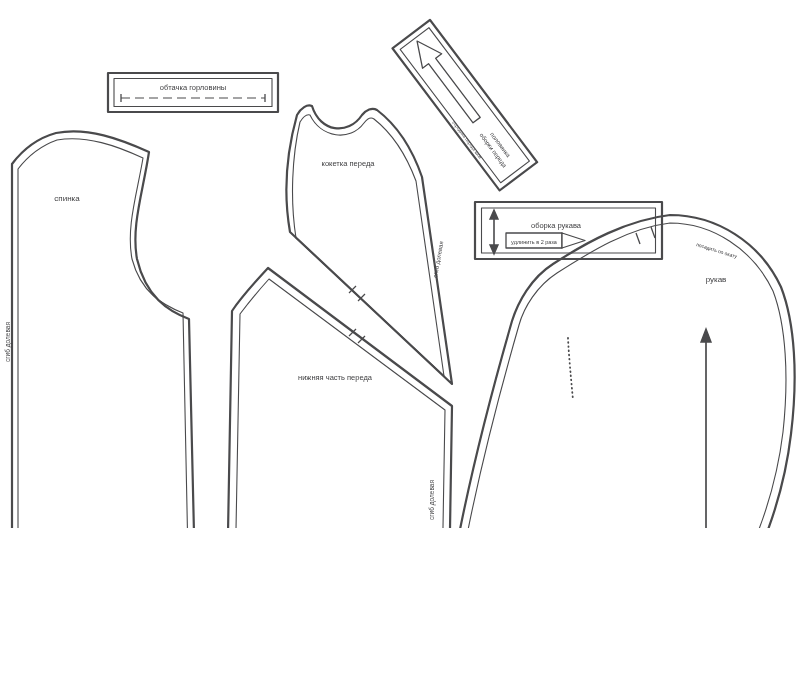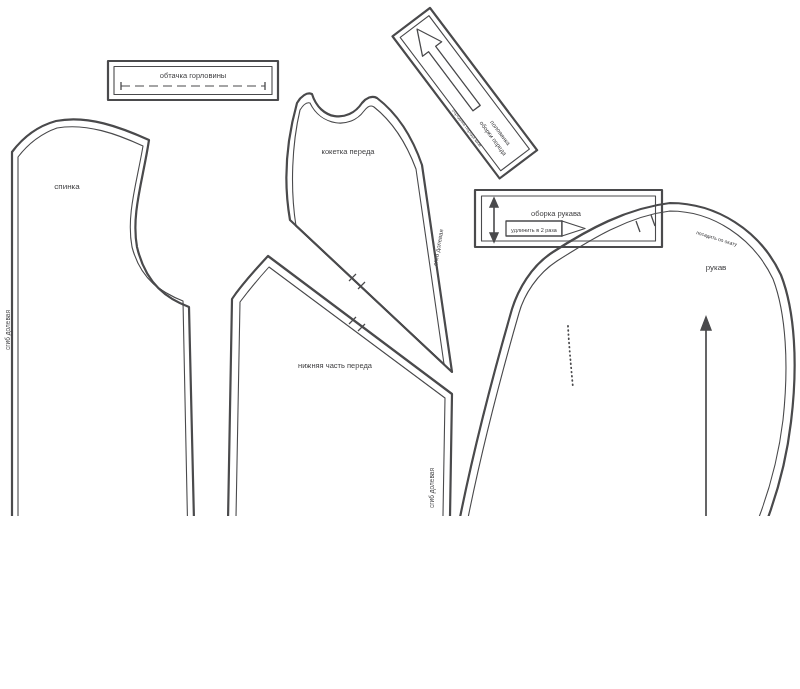--- a/index.html
+++ b/index.html
@@ -1,17 +1,17 @@
 <!DOCTYPE html>
 <html style="--line: #4a4a4c; --bg: #ffffff;"><head>
 <meta charset="utf-8">
 <style>
   :root { --line:#4a4a4c; --bg:#ffffff; }
   html,body { margin:0; padding:0; background:var(--bg); }
-  .sheet { width:800px; height:516px; position:relative; background:var(--bg); overflow:hidden; }
+  .sheet { width:800px; height:516px; position:relative; background:var(--bg); overflow:hidden;margin-top:12px; }
   svg text { font-family:"Liberation Sans","DejaVu Sans",sans-serif; fill:#3e3e40; }
   .ol { fill:none; stroke:var(--line); stroke-width:2.2; stroke-linejoin:round; }
   .il { fill:none; stroke:var(--line); stroke-width:1.1; stroke-linejoin:round; }
   .tick { stroke:var(--line); stroke-width:1.3; }
   .dash { stroke:var(--line); stroke-width:1.1; stroke-dasharray:9 5; fill:none; }
   .dots { stroke:var(--line); stroke-width:1.8; stroke-dasharray:0.6 3.6; stroke-linecap:round; fill:none; }
   .arrow-fill { fill:var(--line); stroke:var(--line); stroke-width:1.4; }
   .arrow-open { fill:#ffffff; stroke:var(--line); stroke-width:1.3; stroke-linejoin:round; }
 </style>
 </head>

